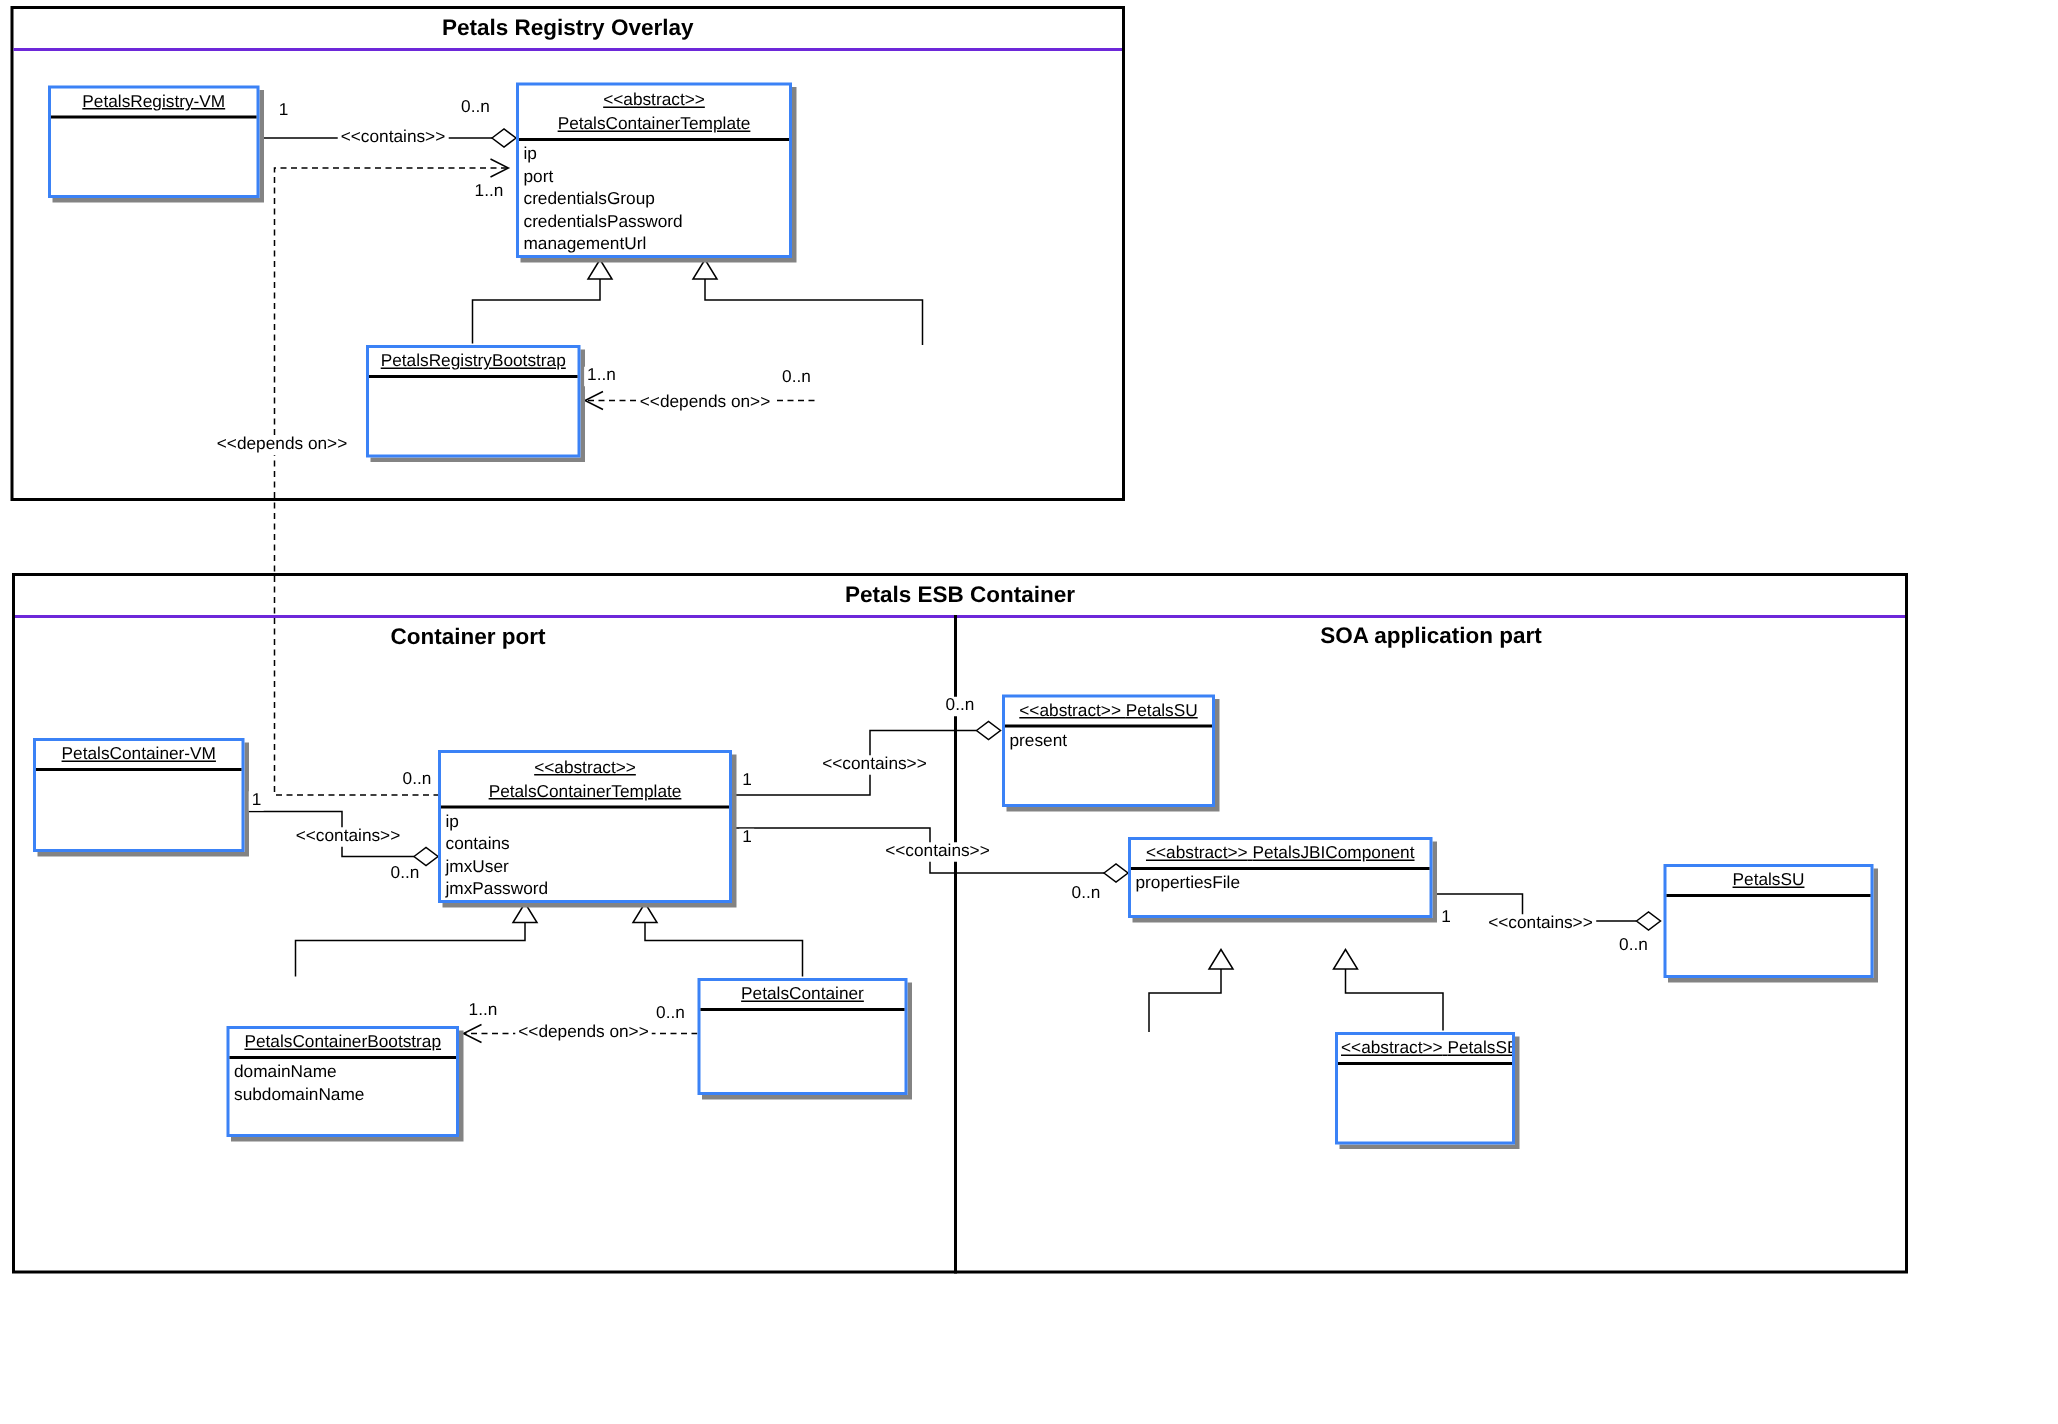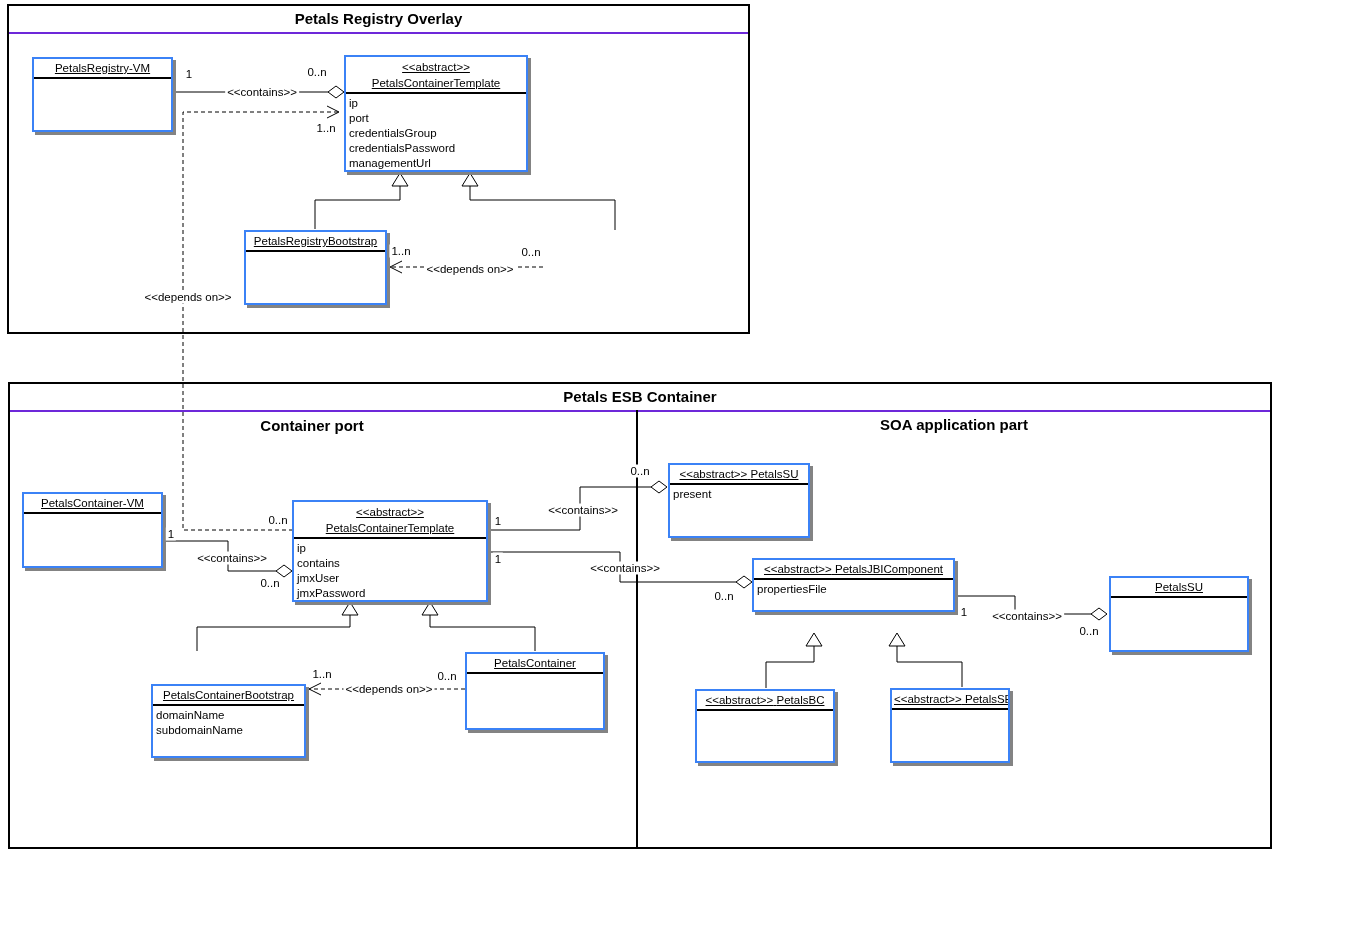--- a/index.html
+++ b/index.html
@@ -171,23 +171,20 @@
     <div class="cls-name"><span class="u"><span>&lt;&lt;abstract&gt;&gt;</span> <span>PetalsJBIComponent</span></span></div>
     <div class="cls-attrs">
       <div>propertiesFile</div>
     </div>
   </div>
 
   <div class="cls" style="left:1109px;top:576px;width:140px;height:76px;">
     <div class="cls-name"><span class="u">PetalsSU</span></div>
   </div>
 
-  <div class="cls" style="left:695px;top:689px;width:140px;height:74px;">
-    <div class="cls-name"><span class="u"><span>&lt;&lt;abstract&gt;&gt;</span> <span>PetalsBC</span></span></div>
-  </div>
 
   <div class="cls" style="left:890px;top:688px;width:120px;height:75px;">
     <div class="cls-name"><span class="u"><span>&lt;&lt;abstract&gt;&gt;</span> <span>PetalsSE</span></span></div>
   </div>
 
   <div class="elabel" style="left:189px;top:74px;">1</div>
   <div class="elabel" style="left:262px;top:92px;">&lt;&lt;contains&gt;&gt;</div>
   <div class="elabel" style="left:317px;top:72px;">0..n</div>
   <div class="elabel" style="left:326px;top:128px;">1..n</div>
   <div class="elabel" style="left:188px;top:297px;">&lt;&lt;depends on&gt;&gt;</div>

